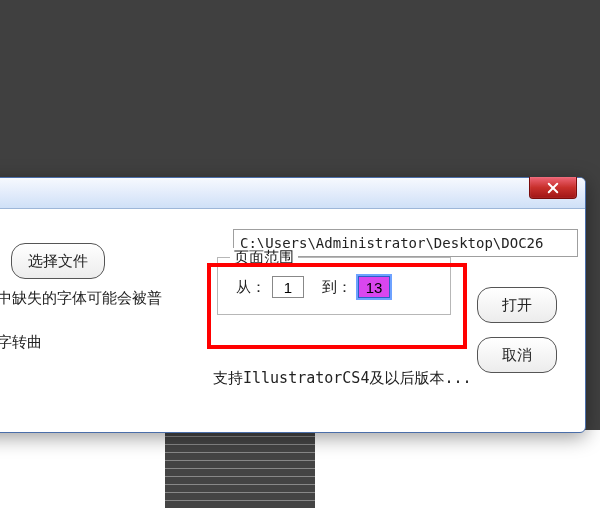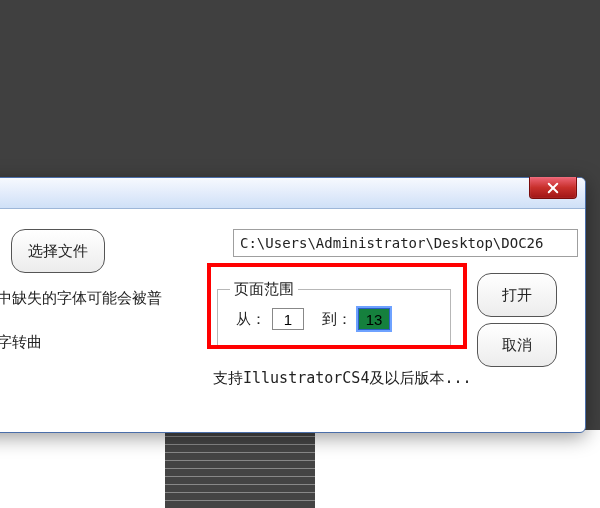--- a/index.html
+++ b/index.html
@@ -68,28 +68,29 @@
   .close-x::before{transform:rotate(45deg);}
   .close-x::after{transform:rotate(-45deg);}
 
   .body-area{
     position:relative;
     height:222px;
   }
 
   .pill-btn{
     display:inline-flex;align-items:center;justify-content:center;
-    height:44px;
+    height:36px;
     padding:0 20px;
     border:1px solid #555;
     border-radius:14px;
     background:linear-gradient(#fff,#ececec);
     font-size:15px;
     white-space:nowrap;
     box-sizing:border-box;
+    margin-top:14px;
   }
 
   .select-file{
     position:absolute;left:110px;top:20px;
     width:94px;
   }
   .path-box{
     position:absolute;left:332px;top:20px;
     width:345px;height:28px;
     border:1px solid #9f9f9f;
@@ -99,21 +100,21 @@
     font-size:14px;
     line-height:27px;
     white-space:nowrap;overflow:hidden;
     box-sizing:border-box;
   }
 
   .fonts-hint1{position:absolute;left:96px;top:80px;}
   .fonts-hint2{position:absolute;left:96px;top:124px;}
 
   .range-group{
-    position:absolute;left:316px;top:80px;
+    position:absolute;left:316px;top:48px;
     width:232px;height:56px;
     border:1px solid #b7b7b7;
   }
   
   .red-box{
     position:absolute;left:306px;top:54px;
     width:252px;height:78px;
     border:4px solid #ff0000;
     pointer-events:none;
   }
@@ -128,21 +129,21 @@
   .small-in{
     width:32px;height:22px;
     border:1px solid #888;
     text-align:center;
     font-size:15px;
     box-sizing:border-box;
   }
   .small-in.sel{
     border:1px solid #2a60c8;
     outline:2px solid #6ea2ff;
-    background:#15803d;
+    background:#d946ef;
   }
 
   .open-btn{position:absolute;left:576px;top:64px;width:80px;}
   .cancel-btn{position:absolute;left:576px;top:114px;width:80px;}
 
   .support-text{
     position:absolute;left:312px;top:160px;
     white-space:nowrap;
   }
 </style>

